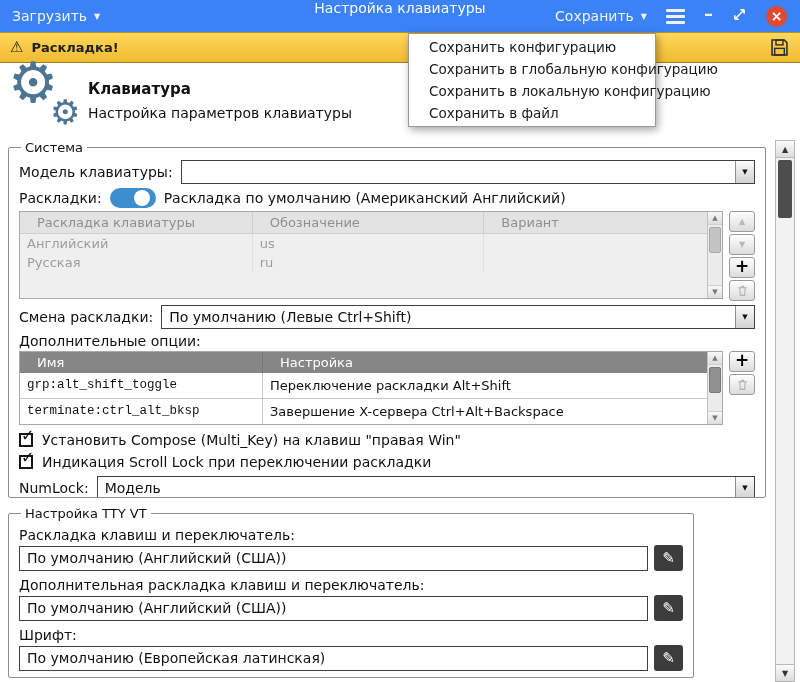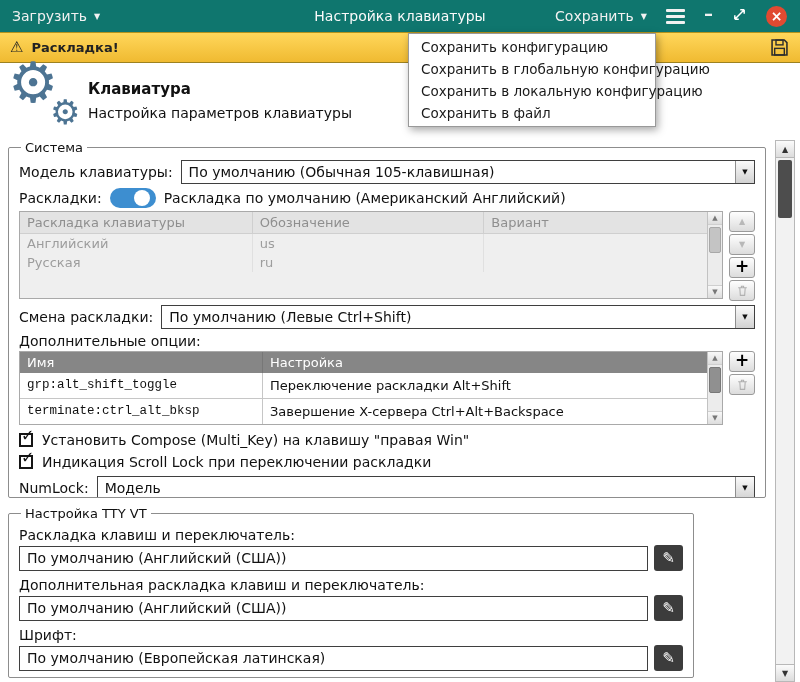--- a/index.html
+++ b/index.html
@@ -1,22 +1,22 @@
 <!DOCTYPE html>
 <html><head>
 <meta charset="utf-8">
 <style>
   * { box-sizing:border-box; margin:0; padding:0; }
   html,body { width:800px; height:682px; }
   body { position:relative; overflow:hidden; background:#fff;
          font-family:"DejaVu Sans","Liberation Sans",sans-serif; font-size:14px; color:#111; }
 
   
-  .titlebar { position:absolute; left:0; top:0; width:800px; height:32px; background:#0f766e;
-              color:#f1f1f1; display:flex; align-items:center; }
+  .titlebar { position:absolute; left:0; top:0; width:800px; height:32px; background:#3b82f6;
+              color:#f1f1f1; display:flex; }
   .tb-load { display:flex; align-items:center; gap:7px; padding:0 12px; height:100%; }
   .tb-title { position:absolute; left:180px; right:180px; text-align:center; font-size:14px; color:#fafafa; }
   .tb-right { margin-left:auto; display:flex; align-items:center; gap:19px; padding-right:13px; position:relative; z-index:2; }
   .tb-save { display:flex; align-items:center; gap:7px; }
   .caret { font-size:8px; line-height:1; transform:translateY(1px); }
   .hamburger { display:flex; flex-direction:column; gap:3px; width:19px; }
   .hamburger i { display:block; height:3px; background:#f1f1f1; border-radius:1px; }
   .tb-min { font-size:18px; font-weight:bold; line-height:1; transform:translateY(-2px); }
   .tb-close { width:21px; height:21px; border-radius:50%; background:#e04a31; color:#fff;
               display:flex; align-items:center; justify-content:center; font-size:14px; font-weight:bold; }
@@ -25,21 +25,21 @@
   .warnbar { position:absolute; left:0; top:32px; width:800px; height:31px;
              background:linear-gradient(#ffd75b,#f0ba31);
              border-top:1px solid #b3931d; border-bottom:1px solid #9d8220;
              display:flex; align-items:center; padding:0 10px; gap:8px; }
   .warn-icon { font-size:15px; color:#222; line-height:1; }
   .warn-text { font-size:13px; font-weight:600; color:#222; }
   .warn-save { margin-left:auto; display:flex; align-items:center; }
 
   
   .savemenu { position:absolute; left:408px; top:33px; width:248px; background:#fff;
-              border:1px solid #999; box-shadow:2px 3px 8px rgba(0,0,0,.35); z-index:50; padding:2px 0; }
+              border:1px solid #999; box-shadow:2px 3px 8px rgba(0,0,0,.35); z-index:50; padding:2px 8px; }
   .savemenu .mi { padding:3px 12px; font-size:13.5px; color:#1a1a1a; white-space:nowrap; }
 
   
   .appheader { position:absolute; left:0; top:63px; width:800px; height:77px; background:#fff; }
   .gears { position:absolute; left:12px; top:6px; width:68px; height:64px; color:#4d7493; }
   .gear-big { position:absolute; left:-4px; top:-14px; font-size:56px; line-height:1; }
   .gear-small { position:absolute; left:38px; top:26px; font-size:34px; line-height:1; }
   .apptitle { position:absolute; left:88px; top:17px; font-size:15px; font-weight:bold; }
   .appsub { position:absolute; left:88px; top:42px; font-size:14px; }
 
@@ -71,21 +71,21 @@
   .btncol { width:26px; display:flex; flex-direction:column; gap:2px; flex:none; }
   .sqbtn { width:26px; height:21px; border:1px solid #9a9a9a; border-radius:3px;
            background:linear-gradient(#fefefe,#dcdcdc); display:flex; align-items:center; justify-content:center; }
   .arr-dis { font-size:8px; color:#b8b8b8; line-height:1; }
   .plus { font-size:17px; font-weight:bold; color:#000; line-height:1; margin-top:-2px; }
   .trash-dis { color:#b0b0b0; display:flex; }
 
   .gridtable { flex:1; position:relative; border:1px solid #a9a9a9; overflow:hidden; }
   .gt-head { display:flex; }
   .gt-row { display:flex; }
-  .gt-cell { padding:3px 7px; font-size:13px; white-space:nowrap; overflow:hidden; }
+  .gt-cell { padding:3px 17px; font-size:13px; white-space:nowrap; overflow:hidden; }
   .c1{width:33%; flex:none;} .c2{width:33%; flex:none;} .c3{flex:1;}
 
   .gt-disabled { background:#efefef; height:88px; }
   .gt-disabled .gt-head { background:#e3e3e3; color:#8f8f8f; border-bottom:1px solid #cfcfcf; }
   .gt-disabled .gt-head .gt-cell + .gt-cell { border-left:1px solid #cfcfcf; }
   .gt-disabled .gt-row { color:#9d9d9d; }
   .gt-disabled .gt-row .gt-cell { padding:2px 7px; }
   .gt-disabled .gt-row .gt-cell + .gt-cell { border-left:1px solid #e0e0e0; }
 
   .gt-enabled { background:#fff; height:74px; }
@@ -188,21 +188,20 @@
   <div class="apptitle">Клавиатура</div>
   <div class="appsub">Настройка параметров клавиатуры</div>
 </div>
 
 <fieldset class="group" id="fs-system">
   <legend>Система</legend>
 
   <div class="frow mt3">
     <span class="flabel">Модель клавиатуры:</span>
     <div class="combo">
-      <span>По умолчанию (Обычная 105-клавишная)</span>
       <span class="combo-btn">
           <span class="tri">▼</span>
         </span>
     </div>
   </div>
 
   <div class="frow mt4">
     <span class="flabel">Раскладки:</span>
     <div class="toggle">
         <div class="knob"></div>
@@ -298,21 +297,21 @@
             </svg>
         </span>
       </div>
     </div>
   </div>
 
   <div class="cbrow mt7">
     <span class="cbox">
         <span class="mark">✓</span>
       </span>
-    <span class="cbtext">Установить Compose (Multi_Key) на клавишу "правая Win"</span>
+    <span class="cbtext">Установить Compose (Multi_Key) на клавиш "правая Win"</span>
   </div>
 
   <div class="cbrow mt6">
     <span class="cbox">
         <span class="mark">✓</span>
       </span>
     <span class="cbtext">Индикация Scroll Lock при переключении раскладки</span>
   </div>
 
   <div class="frow mt6">

